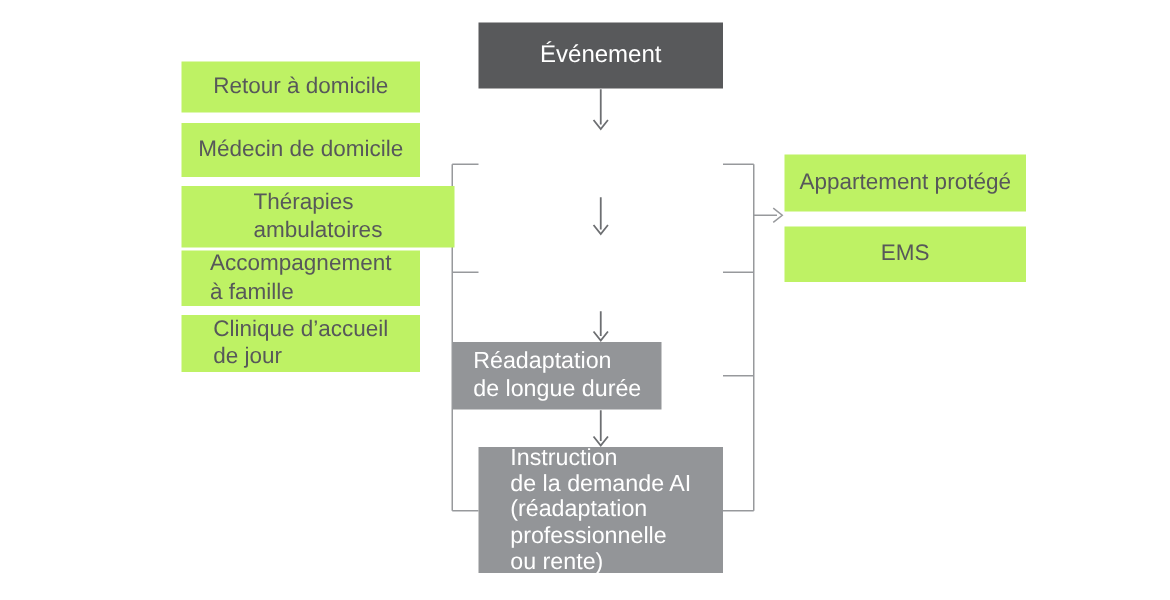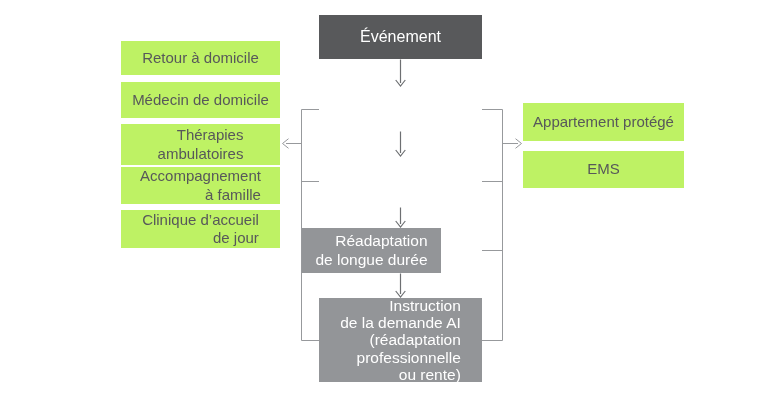--- a/index.html
+++ b/index.html
@@ -14,21 +14,21 @@
   .lines {
     position: absolute;
     left: 0; top: 0;
     pointer-events: none;
   }
   .node {
     position: absolute;
     display: flex;
     align-items: center;
     justify-content: center;
-    text-align: right;
+    text-align: left;
     white-space: pre-line;
     box-sizing: border-box;
     line-height: 1.22;
   }
   .node.dark {
     background: #58595b;
     color: #ffffff;
     font-size: 16px;
   }
   .node.medium {
@@ -43,21 +43,21 @@
   }
   
   .c1 { left: 319px; top: 15px;  width: 163px; height: 44px; }
   .c2 { left: 319px; top: 87px;  width: 163px; height: 44px; }
   .c3 { left: 319px; top: 157px; width: 163px; height: 50px; }
   .c4 { left: 302px; top: 228px; width: 139px; height: 45px; }
   .c5 { left: 319px; top: 298px; width: 163px; height: 84px; line-height: 1.12; }
   
   .l1 { left: 121px; top: 41px;  width: 159px; height: 34px; }
   .l2 { left: 121px; top: 82px;  width: 159px; height: 36px; }
-  .l3 { left: 121px; top: 124px; width: 159px; height: 41px; }
+  .l3 { left: 121px; top: 124px; width: 182px; height: 41px; }
   .l4 { left: 121px; top: 167px; width: 159px; height: 37px; }
   .l5 { left: 121px; top: 210px; width: 159px; height: 38px; }
   
   .r1 { left: 523px; top: 103px; width: 161px; height: 38px; }
   .r2 { left: 523px; top: 151px; width: 161px; height: 37px; }
 </style>
 </head>
 <body>
 
 <div class="canvas">

